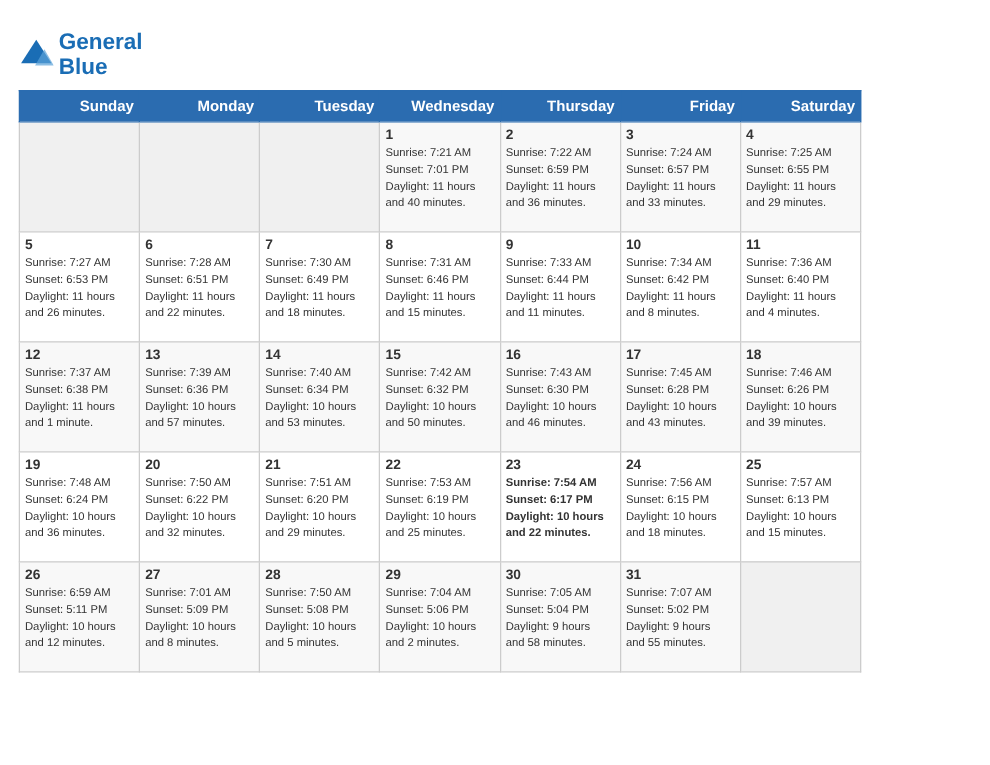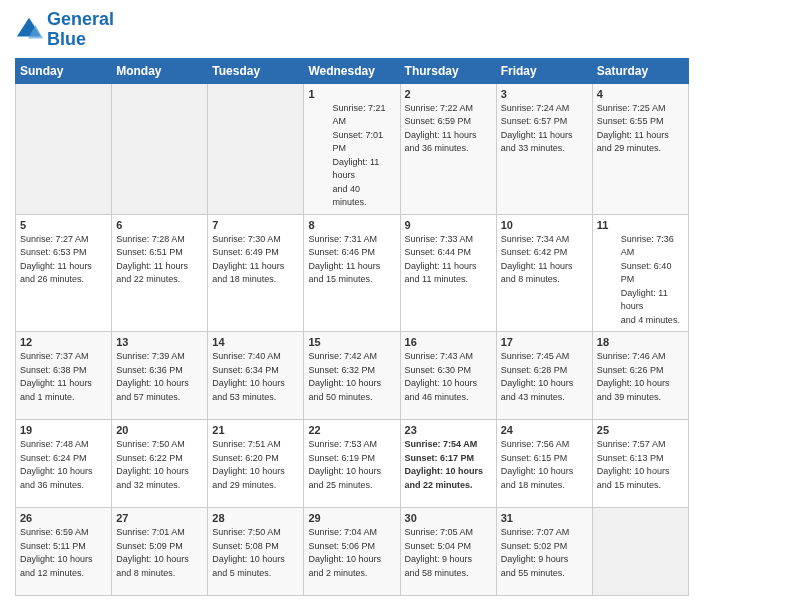--- a/index.html
+++ b/index.html
@@ -4,21 +4,21 @@
   <style>
     * { box-sizing: border-box; margin: 0; padding: 0; }
     body {
       font-family: Arial, sans-serif;
       background: #fff;
       width: 792px;
       min-height: 612px;
     }
     .page {
       width: 704px;
-      padding: 10px 15px;
+      padding: 24px 15px;
     }
     .header {
       display: flex;
       justify-content: space-between;
       align-items: flex-start;
       margin-bottom: 8px;
     }
     .logo {
       display: flex;
       align-items: center;
@@ -54,21 +54,21 @@
       width: 100%;
       border-collapse: collapse;
       table-layout: fixed;
     }
     thead th {
       background-color: #2b6cb0;
       color: #fff;
       font-size: 12px;
       font-weight: bold;
       padding: 5px 4px;
-      text-align: left;
+      text-align: right;
       border: 1px solid #2b6cb0;
     }
     tbody tr {
       vertical-align: top;
     }
     tbody td {
       border: 1px solid #ccc;
       padding: 4px 4px;
       font-size: 9.5px;
       color: #333;
@@ -124,21 +124,21 @@
         <th>Saturday</th>
       </tr>
     </thead>
     <tbody id="calendar-body">
     <tr>
           <td class="empty-cell"></td>
           <td class="empty-cell"></td>
           <td class="empty-cell"></td>
           <td>
             <span class="day-num">1</span>
-            <div class="day-info" style="white-space: pre-line; margin-left: 24px;">Sunrise: 7:21 AM
+            <div class="day-info" style="white-space: pre-line;">Sunrise: 7:21 AM
 Sunset: 7:01 PM
 Daylight: 11 hours
 and 40 minutes.</div>
           </td>
           <td>
             <span class="day-num">2</span>
             <div class="day-info" style="white-space: pre-line;">Sunrise: 7:22 AM
 Sunset: 6:59 PM
 Daylight: 11 hours
 and 36 minutes.</div>
@@ -196,21 +196,21 @@
           </td>
           <td>
             <span class="day-num">10</span>
             <div class="day-info" style="white-space: pre-line;">Sunrise: 7:34 AM
 Sunset: 6:42 PM
 Daylight: 11 hours
 and 8 minutes.</div>
           </td>
           <td>
             <span class="day-num">11</span>
-            <div class="day-info" style="white-space: pre-line; margin-left: 24px;">Sunrise: 7:36 AM
+            <div class="day-info" style="white-space: pre-line;">Sunrise: 7:36 AM
 Sunset: 6:40 PM
 Daylight: 11 hours
 and 4 minutes.</div>
           </td>
         </tr>
         <tr>
           <td>
             <span class="day-num">12</span>
             <div class="day-info" style="white-space: pre-line;">Sunrise: 7:37 AM
 Sunset: 6:38 PM

